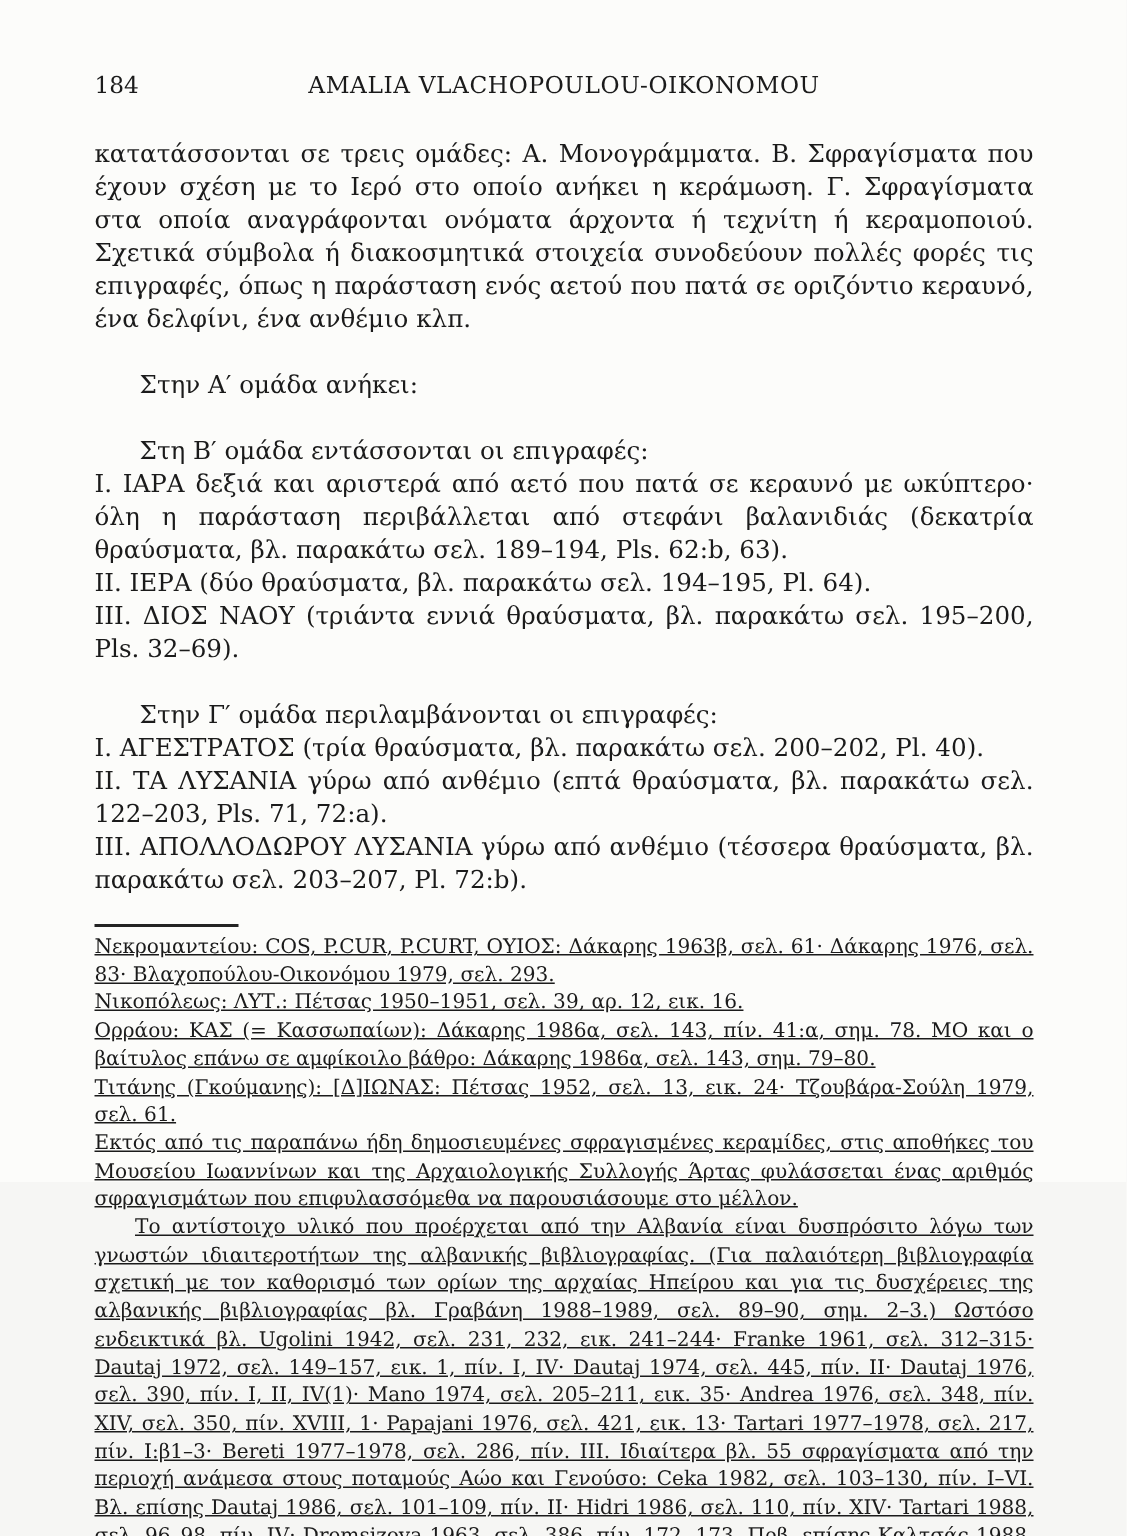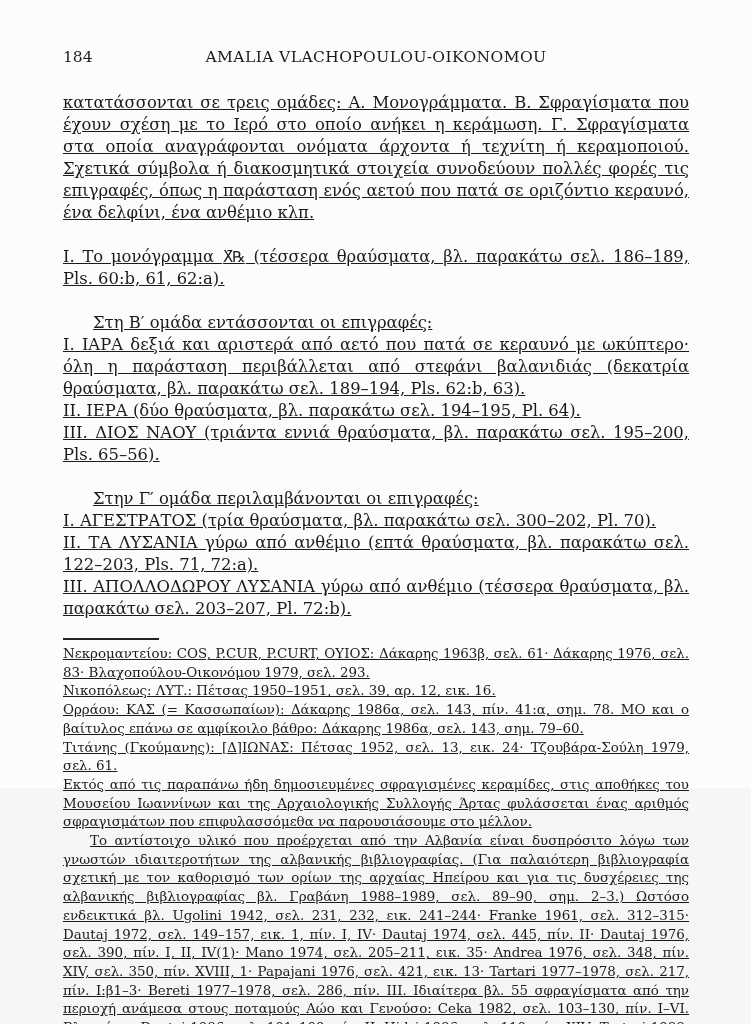--- a/index.html
+++ b/index.html
@@ -35,21 +35,20 @@
     top: 0;
   }
   .running-head {
     text-align: center;
     letter-spacing: 0.4px;
   }
   
   .body-text {
     font-size: 16.4px;
     line-height: 22px;
-    text-decoration: underline;
   }
   .body-text p {
     margin: 0;
     text-align: justify;
   }
   p.heading {
     text-align: left !important;
     text-indent: 30px;
   }
   section.group {
@@ -89,47 +88,47 @@
   <header class="page-header">
     <span class="page-number">184</span>
     <div class="running-head">AMALIA VLACHOPOULOU-OIKONOMOU</div>
   </header>
 
   <main class="body-text">
 
     <p class="para">κατατάσσονται σε τρεις ομάδες: Α. Μονογράμματα. Β. Σφραγίσματα που έχουν σχέση με το Ιερό στο οποίο ανήκει η κεράμωση. Γ. Σφραγίσματα στα οποία αναγράφονται ονόματα άρχοντα ή τεχνίτη ή κεραμοποιού. Σχετικά σύμβολα ή διακοσμητικά στοιχεία συνοδεύουν πολλές φορές τις επιγραφές, όπως η παράσταση ενός αετού που πατά σε οριζόντιο κεραυνό, ένα δελφίνι, ένα ανθέμιο κλπ.</p>
 
     <section class="group">
-      <p class="item"><span>I. Το μονόγραμμα </span><span class="monogram">Χ̄℞</span><span> (τέσσερα θραύσματα, βλ. παρακάτω σελ. 186–189, Pls. 60:b, 61, 62:a).</span></p>
+      <p class="heading">Στην Α′ ομάδα ανήκει:</p>
     </section>
 
     <section class="group">
       <p class="heading">Στη Β′ ομάδα εντάσσονται οι επιγραφές:</p>
       <div>
           <p class="item">I. ΙΑΡΑ δεξιά και αριστερά από αετό που πατά σε κεραυνό με ωκύπτερο· όλη η παράσταση περιβάλλεται από στεφάνι βαλανιδιάς (δεκατρία θραύσματα, βλ. παρακάτω σελ. 189–194, Pls. 62:b, 63).</p>
           <p class="item">II. ΙΕΡΑ (δύο θραύσματα, βλ. παρακάτω σελ. 194–195, Pl. 64).</p>
-          <p class="item">III. ΔΙΟΣ ΝΑΟΥ (τριάντα εννιά θραύσματα, βλ. παρακάτω σελ. 195–200, Pls. 65–56).</p>
+          <p class="item">III. ΔΙΟΣ ΝΑΟΥ (τριάντα εννιά θραύσματα, βλ. παρακάτω σελ. 195–200, Pls. 32–69).</p>
         </div>
     </section>
 
     <section class="group">
       <p class="heading">Στην Γ′ ομάδα περιλαμβάνονται οι επιγραφές:</p>
       <div>
-          <p class="item">I. ΑΓΕΣΤΡΑΤΟΣ (τρία θραύσματα, βλ. παρακάτω σελ. 300–202, Pl. 70).</p>
+          <p class="item">I. ΑΓΕΣΤΡΑΤΟΣ (τρία θραύσματα, βλ. παρακάτω σελ. 200–202, Pl. 40).</p>
           <p class="item">II. ΤΑ ΛΥΣΑΝΙΑ γύρω από ανθέμιο (επτά θραύσματα, βλ. παρακάτω σελ. 122–203, Pls. 71, 72:a).</p>
           <p class="item">III. ΑΠΟΛΛΟΔΩΡΟΥ ΛΥΣΑΝΙΑ γύρω από ανθέμιο (τέσσερα θραύσματα, βλ. παρακάτω σελ. 203–207, Pl. 72:b).</p>
         </div>
     </section>
 
   </main>
 
   <hr class="fn-rule">
 
   <footer class="footnotes">
       <p class="fn">Νεκρομαντείου: COS, P.CUR, P.CURT, ΟΥΙΟΣ: Δάκαρης 1963β, σελ. 61· Δάκαρης 1976, σελ. 83· Βλαχοπούλου-Οικονόμου 1979, σελ. 293.</p>
       <p class="fn">Νικοπόλεως: ΛΥΤ.: Πέτσας 1950–1951, σελ. 39, αρ. 12, εικ. 16.</p>
-      <p class="fn">Ορράου: ΚΑΣ (= Κασσωπαίων): Δάκαρης 1986α, σελ. 143, πίν. 41:α, σημ. 78. ΜΟ και ο βαίτυλος επάνω σε αμφίκοιλο βάθρο: Δάκαρης 1986α, σελ. 143, σημ. 79–60.</p>
+      <p class="fn">Ορράου: ΚΑΣ (= Κασσωπαίων): Δάκαρης 1986α, σελ. 143, πίν. 41:α, σημ. 78. ΜΟ και ο βαίτυλος επάνω σε αμφίκοιλο βάθρο: Δάκαρης 1986α, σελ. 143, σημ. 79–80.</p>
       <p class="fn">Τιτάνης (Γκούμανης): [Δ]ΙΩΝΑΣ: Πέτσας 1952, σελ. 13, εικ. 24· Τζουβάρα-Σούλη 1979, σελ. 61.</p>
       <p class="fn">Εκτός από τις παραπάνω ήδη δημοσιευμένες σφραγισμένες κεραμίδες, στις αποθήκες του Μουσείου Ιωαννίνων και της Αρχαιολογικής Συλλογής Άρτας φυλάσσεται ένας αριθμός σφραγισμάτων που επιφυλασσόμεθα να παρουσιάσουμε στο μέλλον.</p>
       <p class="fn indented">Το αντίστοιχο υλικό που προέρχεται από την Αλβανία είναι δυσπρόσιτο λόγω των γνωστών ιδιαιτεροτήτων της αλβανικής βιβλιογραφίας. (Για παλαιότερη βιβλιογραφία σχετική με τον καθορισμό των ορίων της αρχαίας Ηπείρου και για τις δυσχέρειες της αλβανικής βιβλιογραφίας βλ. Γραβάνη 1988–1989, σελ. 89–90, σημ. 2–3.) Ωστόσο ενδεικτικά βλ. Ugolini 1942, σελ. 231, 232, εικ. 241–244· Franke 1961, σελ. 312–315· Dautaj 1972, σελ. 149–157, εικ. 1, πίν. I, IV· Dautaj 1974, σελ. 445, πίν. II· Dautaj 1976, σελ. 390, πίν. I, II, IV(1)· Mano 1974, σελ. 205–211, εικ. 35· Andrea 1976, σελ. 348, πίν. XIV, σελ. 350, πίν. XVIII, 1· Papajani 1976, σελ. 421, εικ. 13· Tartari 1977–1978, σελ. 217, πίν. I:β1–3· Bereti 1977–1978, σελ. 286, πίν. III. Ιδιαίτερα βλ. 55 σφραγίσματα από την περιοχή ανάμεσα στους ποταμούς Αώο και Γενούσο: Ceka 1982, σελ. 103–130, πίν. I–VI. Βλ. επίσης Dautaj 1986, σελ. 101–109, πίν. II· Hidri 1986, σελ. 110, πίν. XIV· Tartari 1988, σελ. 96–98, πίν. IV· Dremsizova 1963, σελ. 386, πίν. 172, 173. Πρβ. επίσης Καλτσάς 1988, σελ. 103, σημ. 335.</p>
     </footer>
 
 </div>
 
 </body></html>

